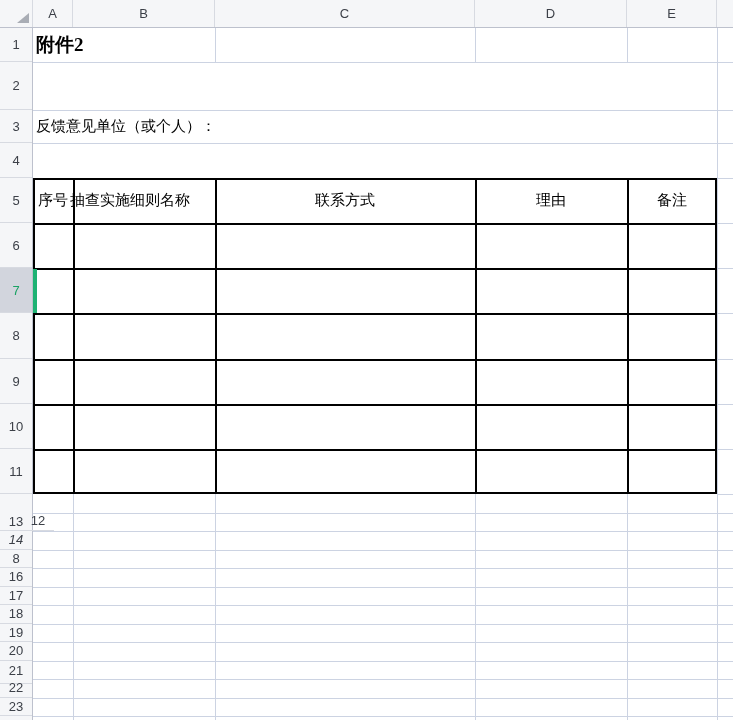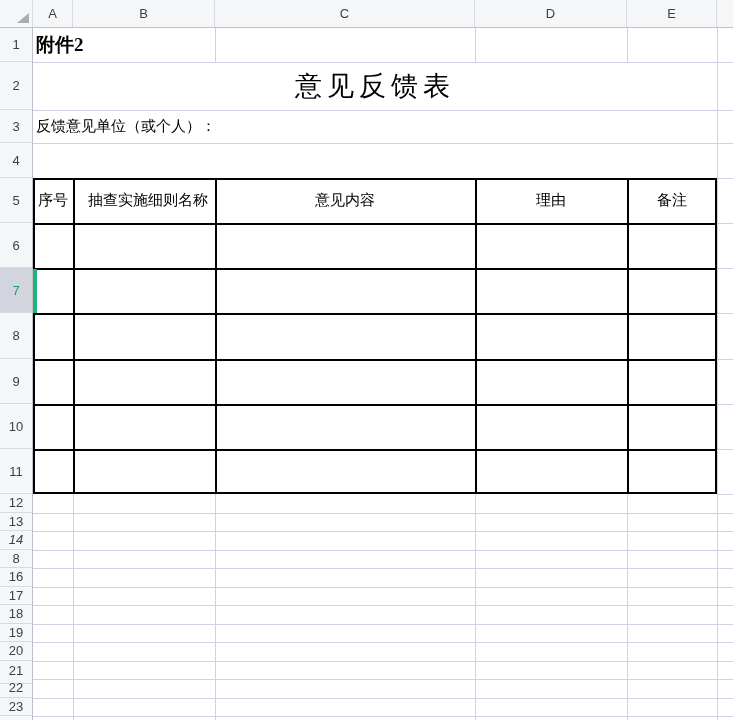--- a/index.html
+++ b/index.html
@@ -138,57 +138,56 @@
         <div class="row-h" style="top: 34px; height: 48px;">2</div>
         <div class="row-h" style="top: 82px; height: 33px;">3</div>
         <div class="row-h" style="top: 115px; height: 35px;">4</div>
         <div class="row-h" style="top: 150px; height: 45px;">5</div>
         <div class="row-h" style="top: 195px; height: 45px;">6</div>
         <div class="row-h selected" style="top: 240px; height: 45px;">7</div>
         <div class="row-h" style="top: 285px; height: 46px;">8</div>
         <div class="row-h" style="top: 331px; height: 45px;">9</div>
         <div class="row-h" style="top: 376px; height: 45px;">10</div>
         <div class="row-h" style="top: 421px; height: 45px;">11</div>
-        <div class="row-h" style="top: 466px; height: 18.5px;">12</div>
+        <div class="row-h" style="top: 484px; height: 18.5px; margin-left: 22px;">12</div>
         <div class="row-h" style="top: 484.5px; height: 18.5px;">13</div>
         <div class="row-h" style="top: 503px; height: 18.5px; font-style: italic;">14</div>
         <div class="row-h" style="top: 521.5px; height: 18.5px;">8</div>
         <div class="row-h" style="top: 540px; height: 18.5px;">16</div>
         <div class="row-h" style="top: 558.5px; height: 18.5px;">17</div>
         <div class="row-h" style="top: 577px; height: 18.5px;">18</div>
         <div class="row-h" style="top: 595.5px; height: 18.5px;">19</div>
         <div class="row-h" style="top: 614px; height: 18.5px;">20</div>
         <div class="row-h" style="top: 630px; height: 26px;">21</div>
         <div class="row-h" style="top: 651px; height: 18.5px;">22</div>
         <div class="row-h" style="top: 669.5px; height: 18.5px;">23</div>
         <div class="row-h" style="top: 688px; height: 18.5px;">24</div>
       </div>
   </div>
 
   <div class="cell-a1 cjk">附件2</div>
-  <div class="cell-title cjk">意见反馈表</div>
   <div class="cell-line cjk" style="top:110px; height:33px;">反馈意见单位（或个人）：</div>
 
   <div class="t-outer"></div>
   <div id="table-lines">
       <div class="tl-v" style="left: 73px; top: 178px; height: 316px;"></div>
       <div class="tl-v" style="left: 215px; top: 178px; height: 316px;"></div>
       <div class="tl-v" style="left: 475px; top: 178px; height: 316px;"></div>
       <div class="tl-v" style="left: 627px; top: 178px; height: 316px;"></div>
       <div class="tl-h" style="top: 223px; left: 33px; width: 684px;"></div>
       <div class="tl-h" style="top: 268px; left: 33px; width: 684px;"></div>
       <div class="tl-h" style="top: 313px; left: 33px; width: 684px;"></div>
       <div class="tl-h" style="top: 359px; left: 33px; width: 684px;"></div>
       <div class="tl-h" style="top: 404px; left: 33px; width: 684px;"></div>
       <div class="tl-h" style="top: 449px; left: 33px; width: 684px;"></div>
     </div>
   <div id="table-headers">
       <div class="th-label cjk" style="left: 33px; width: 40px;">序号</div>
-      <div class="th-label cjk" style="left: 85px; width: 126px; border-radius: 12px;">抽查实施细则名称</div>
-      <div class="th-label cjk" style="left: 215px; width: 260px;">意见内容</div>
+      <div class="th-label cjk" style="left: 67px; width: 126px; border-radius: 12px;">抽查实施细则名称</div>
+      <div class="th-label cjk" style="left: 215px; width: 260px;">联系方式</div>
       <div class="th-label cjk" style="left: 475px; width: 152px;">理由</div>
       <div class="th-label cjk" style="left: 627px; width: 90px;">备注</div>
     </div>
   <div id="table-cells">
       <div class="t-cell" style="left: 35px; top: 225px; width: 36px; height: 41px;"></div>
       <div class="t-cell" style="left: 75px; top: 225px; width: 138px; height: 41px;"></div>
       <div class="t-cell" style="left: 217px; top: 225px; width: 256px; height: 41px;"></div>
       <div class="t-cell" style="left: 477px; top: 225px; width: 148px; height: 41px;"></div>
       <div class="t-cell" style="left: 629px; top: 225px; width: 86px; height: 41px;"></div>
       <div class="t-cell" style="left: 35px; top: 270px; width: 36px; height: 41px;"></div>

